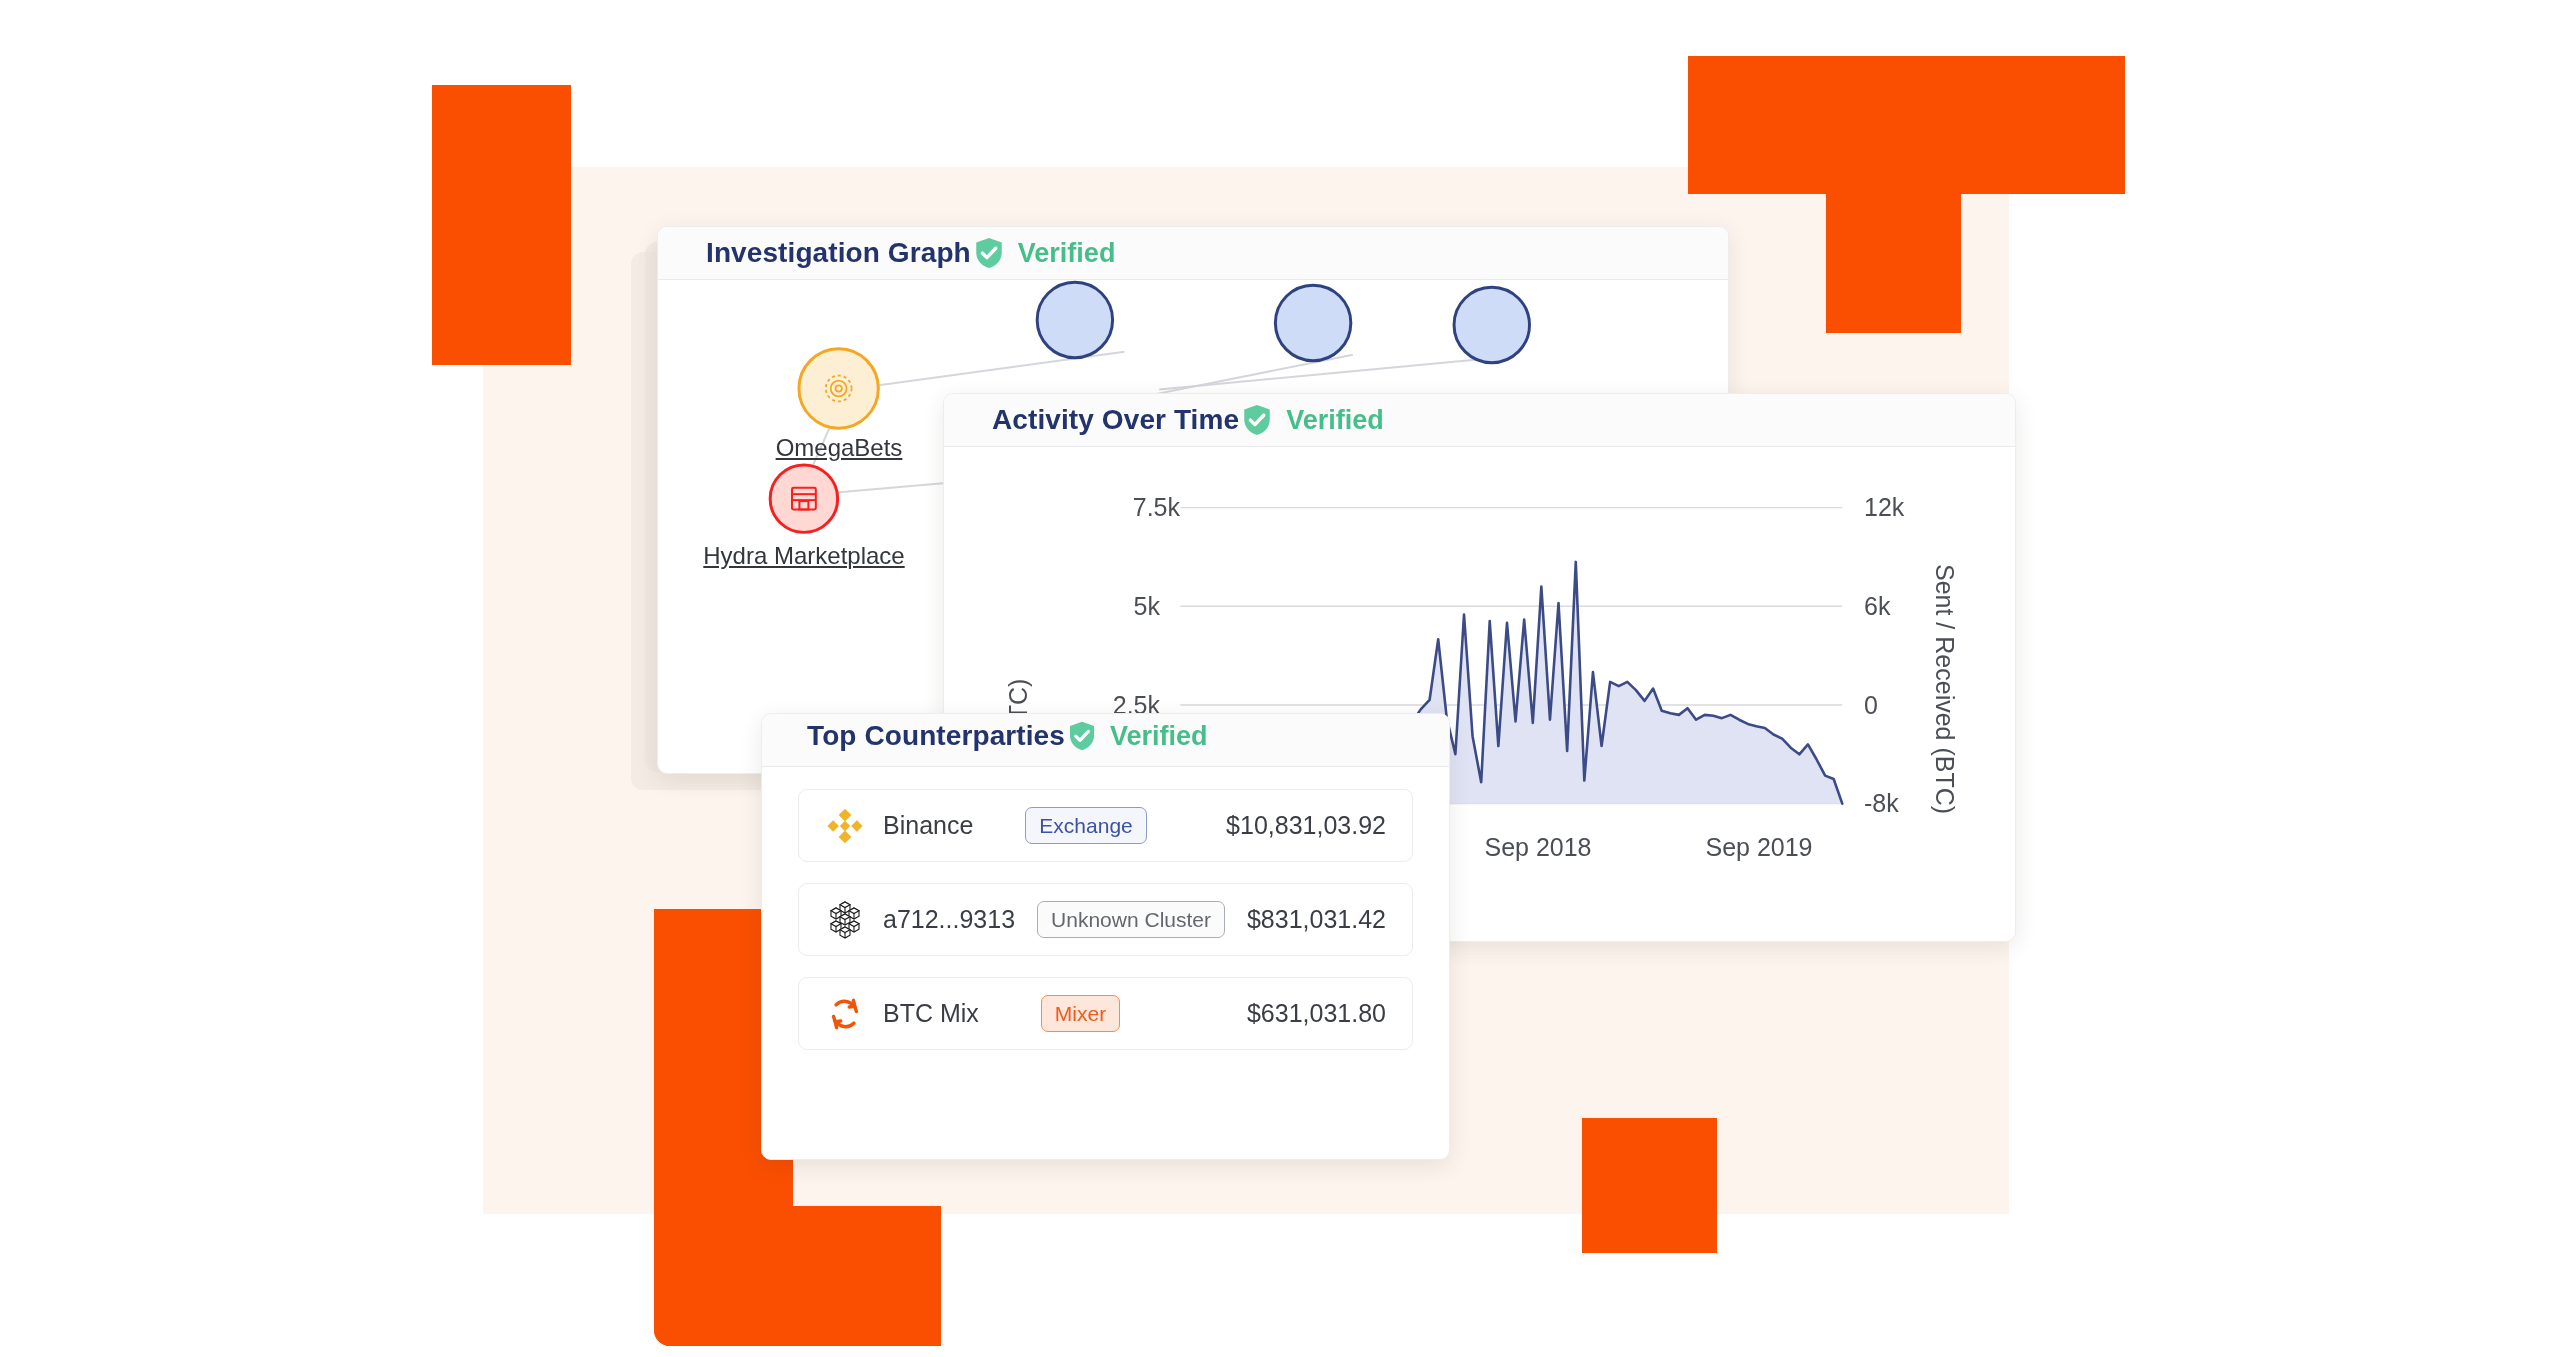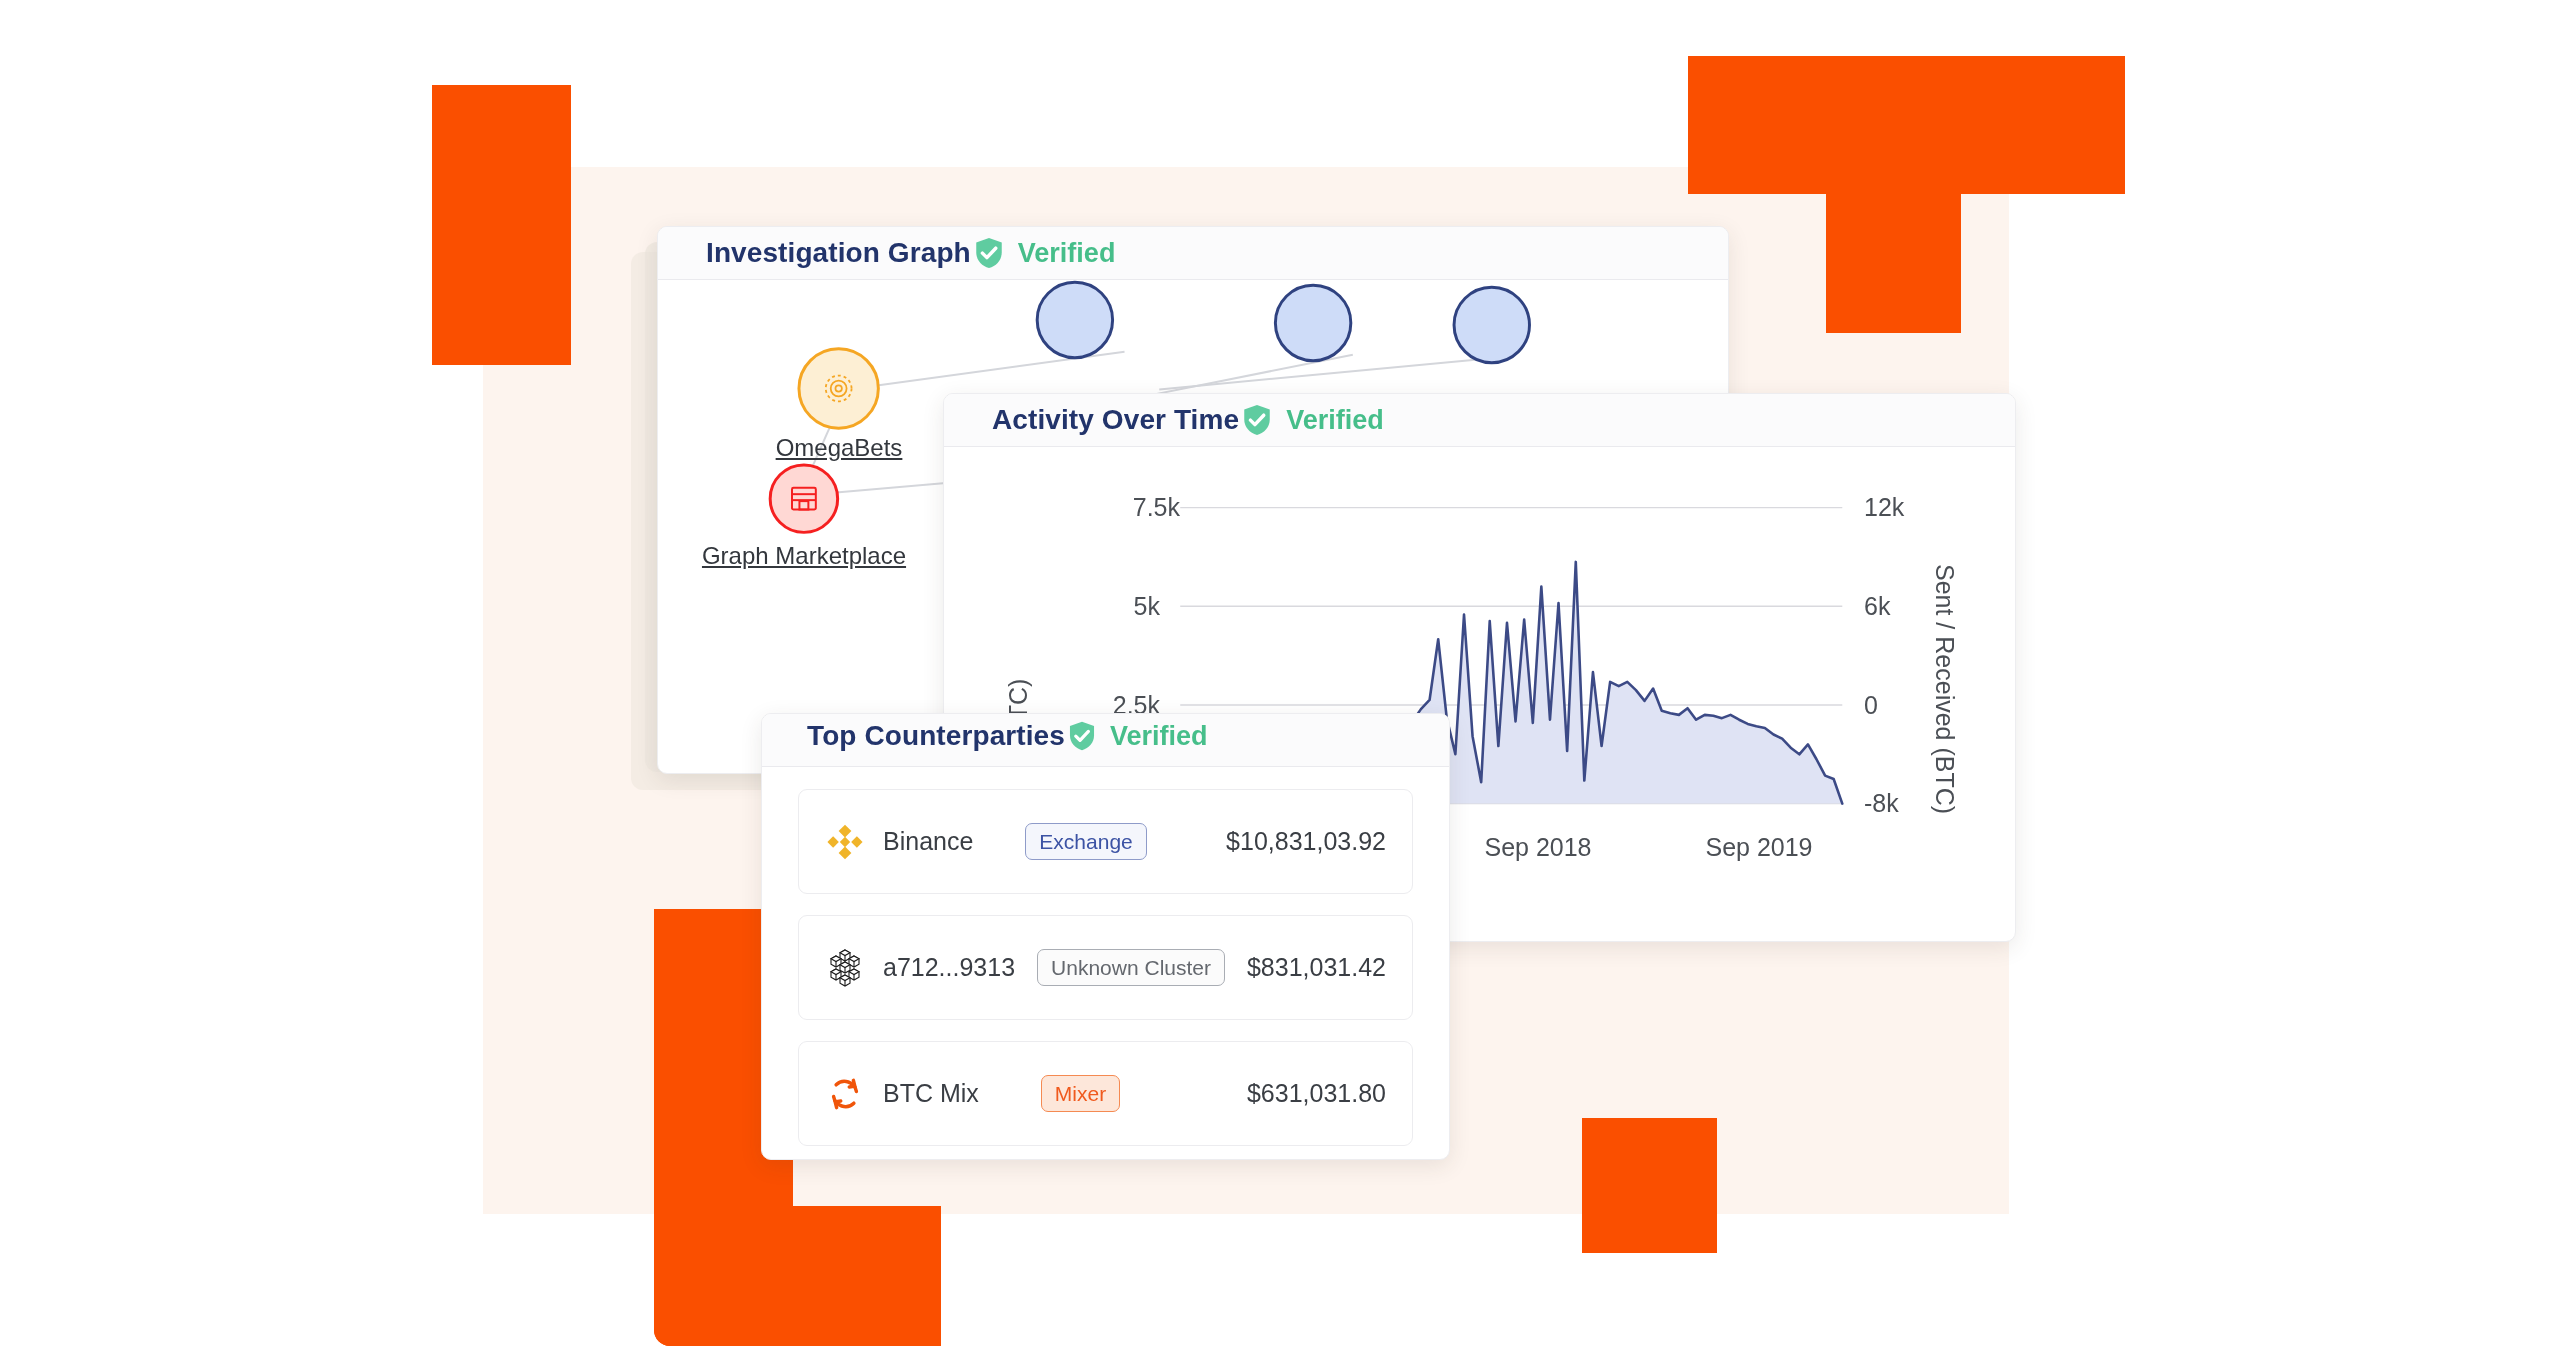--- a/index.html
+++ b/index.html
@@ -145,21 +145,21 @@
     height: 445px;
   }
   #top-counterparties .panel-head { padding: 0 30px 8px 45px; }
   #top-counterparties .panel-body { padding: 22px 36px; }
 
   .cp-row {
     display: flex;
     align-items: center;
     border: 1px solid #ECECEF;
     border-radius: 9px;
-    height: 105px;
+    height: 73px;
     margin-bottom: 21px;
     padding: 12px 26px;
     box-sizing: border-box;
     background: #fff;
   }
   .cp-icon {
     width: 40px;
     height: 40px;
     flex: 0 0 40px;
     display: flex;
@@ -264,21 +264,21 @@
         </g>
         <g>
           <circle cx="660" cy="43" r="38" fill="#CEDCF8" stroke="#2F4280" stroke-width="3"></circle>
         </g>
         <g>
           <circle cx="840" cy="45" r="38" fill="#CEDCF8" stroke="#2F4280" stroke-width="3"></circle>
         </g>
       </svg>
 
       <div class="node-label" style="left:181px; top:154px;">OmegaBets</div>
-      <div class="node-label" style="left:146px; top:262px;">Graph Marketplace</div>
+      <div class="node-label" style="left:146px; top:262px;">Hydra Marketplace</div>
       <div class="node-label" style="left:488px; top:246px;">Coin Exchange</div>
     </div>
   </div>
 
   <div class="panel" id="activity-over-time">
     <div class="panel-head">
       <div class="panel-title">Activity Over Time</div>
       <div class="verified">
         <svg width="36" height="36" viewBox="0 0 24 24">
           <path d="M12 2 L20.5 5 V11.5 C20.5 16.8 16.9 20.7 12 22 C7.1 20.7 3.5 16.8 3.5 11.5 V5 Z" fill="#5FCCA0"></path>

